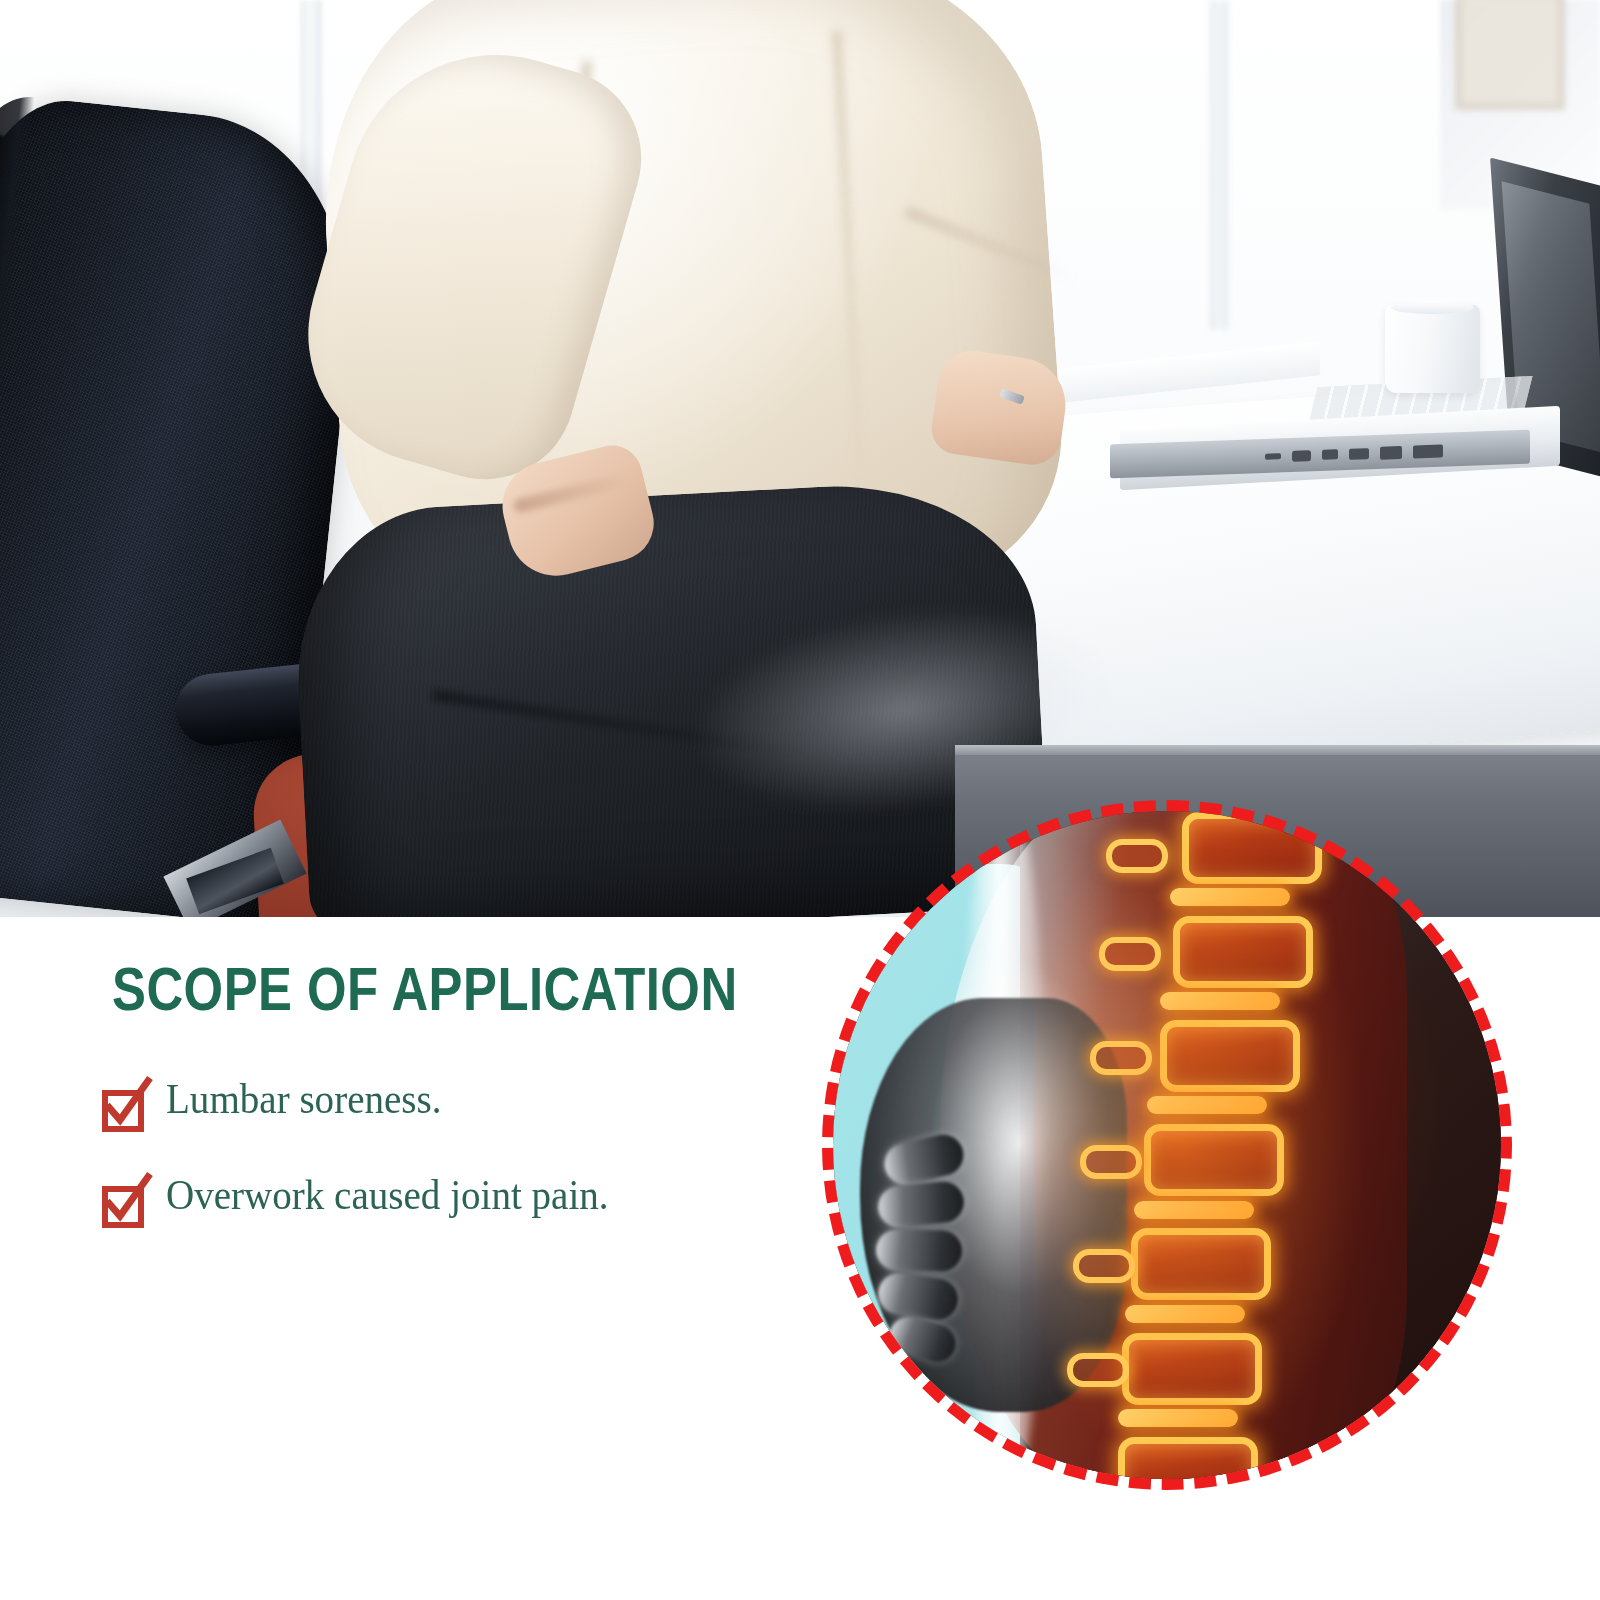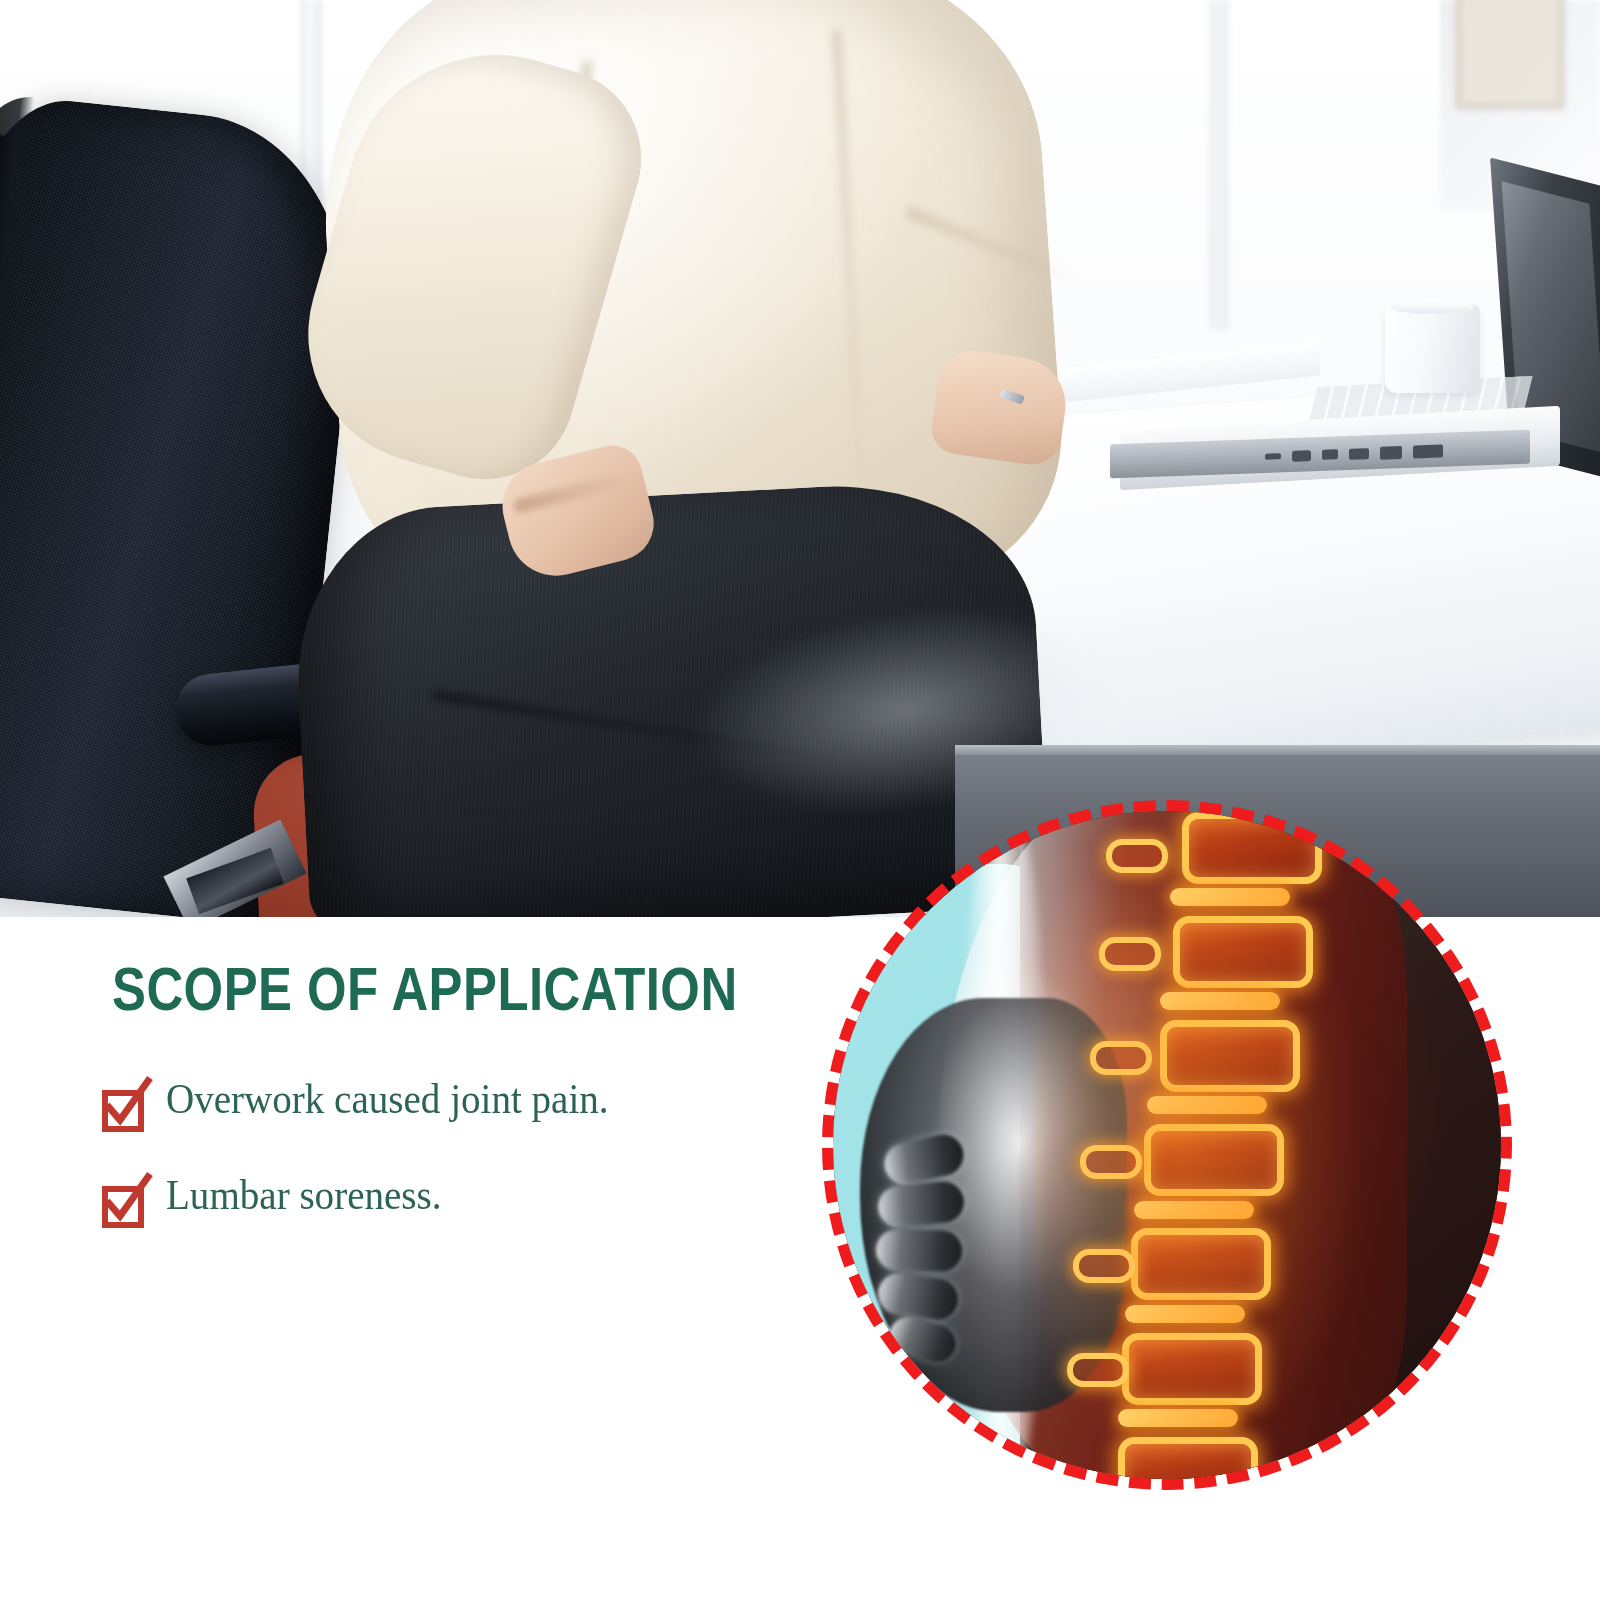--- a/index.html
+++ b/index.html
@@ -432,31 +432,31 @@
 
     <div class="list">
 
       <div class="li">
         <span class="cbox">
           <span class="sq"></span>
           <svg class="tick" viewBox="0 0 56 56">
             <path d="M9 29 L22 44 L52 2" fill="none" stroke="#c0392e" stroke-width="7" stroke-linecap="butt" stroke-linejoin="miter"></path>
           </svg>
         </span>
-        <span class="litxt">Overwork caused joint pain.</span>
+        <span class="litxt">Lumbar soreness.</span>
       </div>
 
       <div class="li">
         <span class="cbox">
           <span class="sq"></span>
           <svg class="tick" viewBox="0 0 56 56">
             <path d="M9 29 L22 44 L52 2" fill="none" stroke="#c0392e" stroke-width="7" stroke-linecap="butt" stroke-linejoin="miter"></path>
           </svg>
         </span>
-        <span class="litxt">Lumbar soreness.</span>
+        <span class="litxt">Overwork caused joint pain.</span>
       </div>
 
 
     </div>
   </div>
 
   <div class="circle-wrap">
     <div class="circle-img">
       <div class="xr-teal"></div>
       <div class="xr-darkfield"></div>

